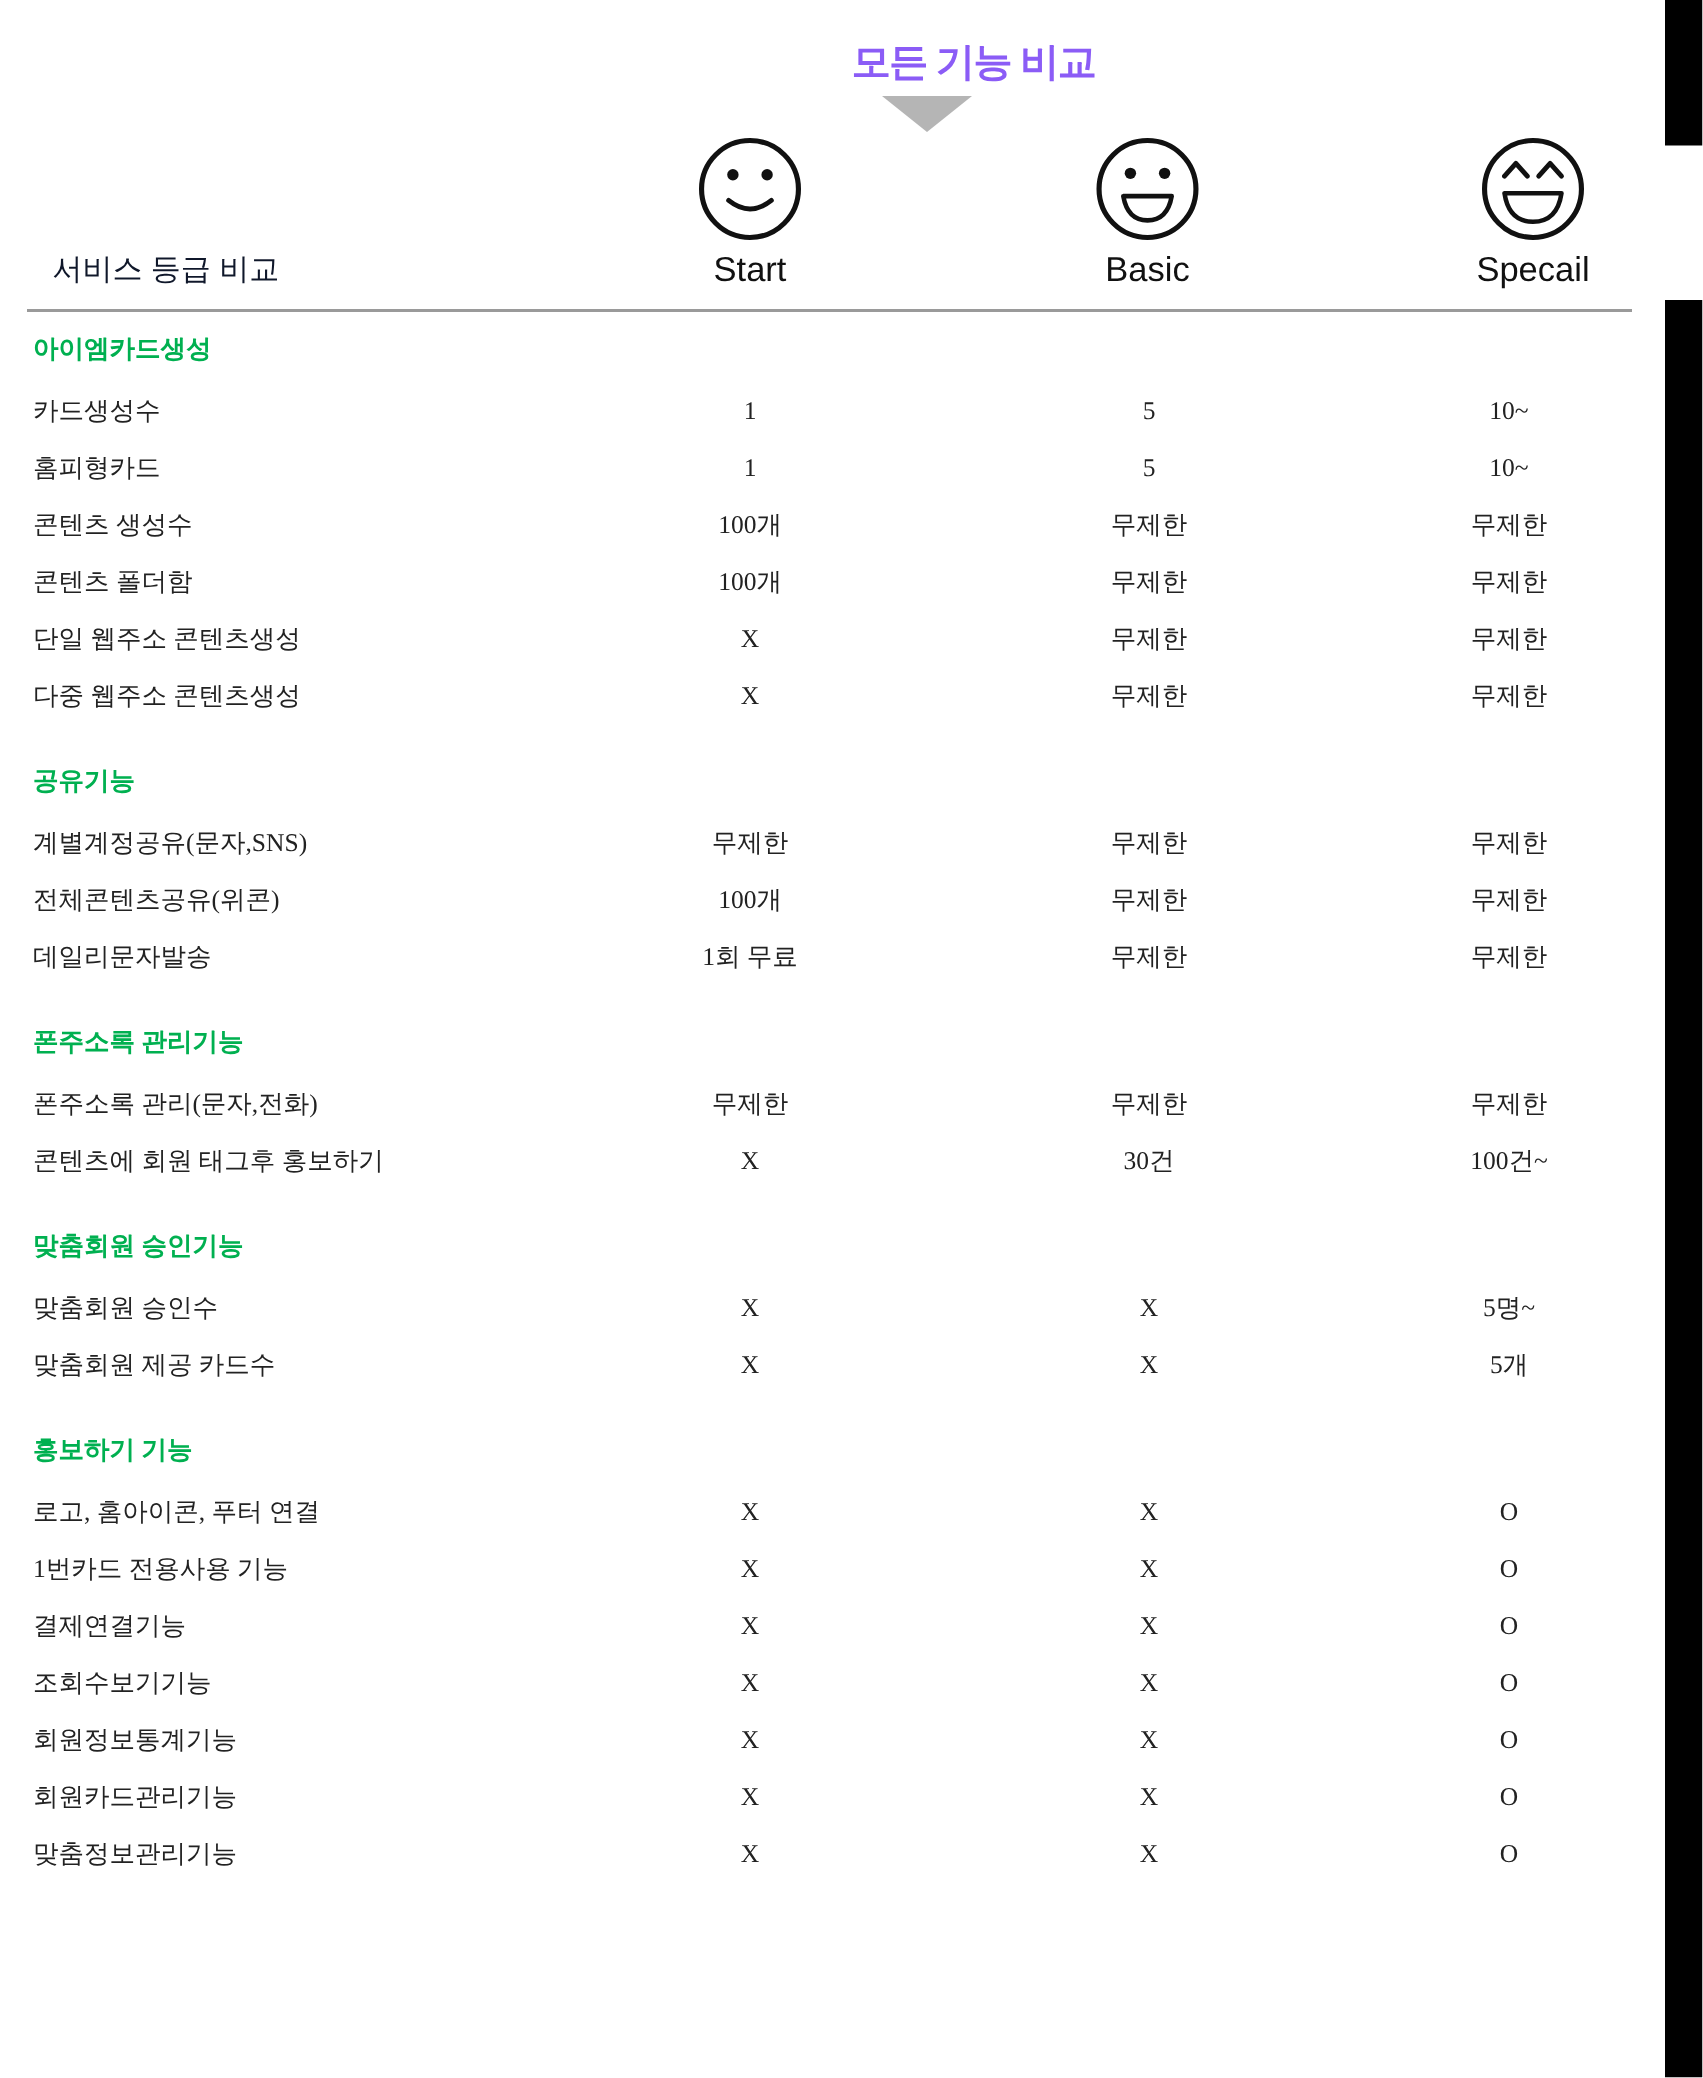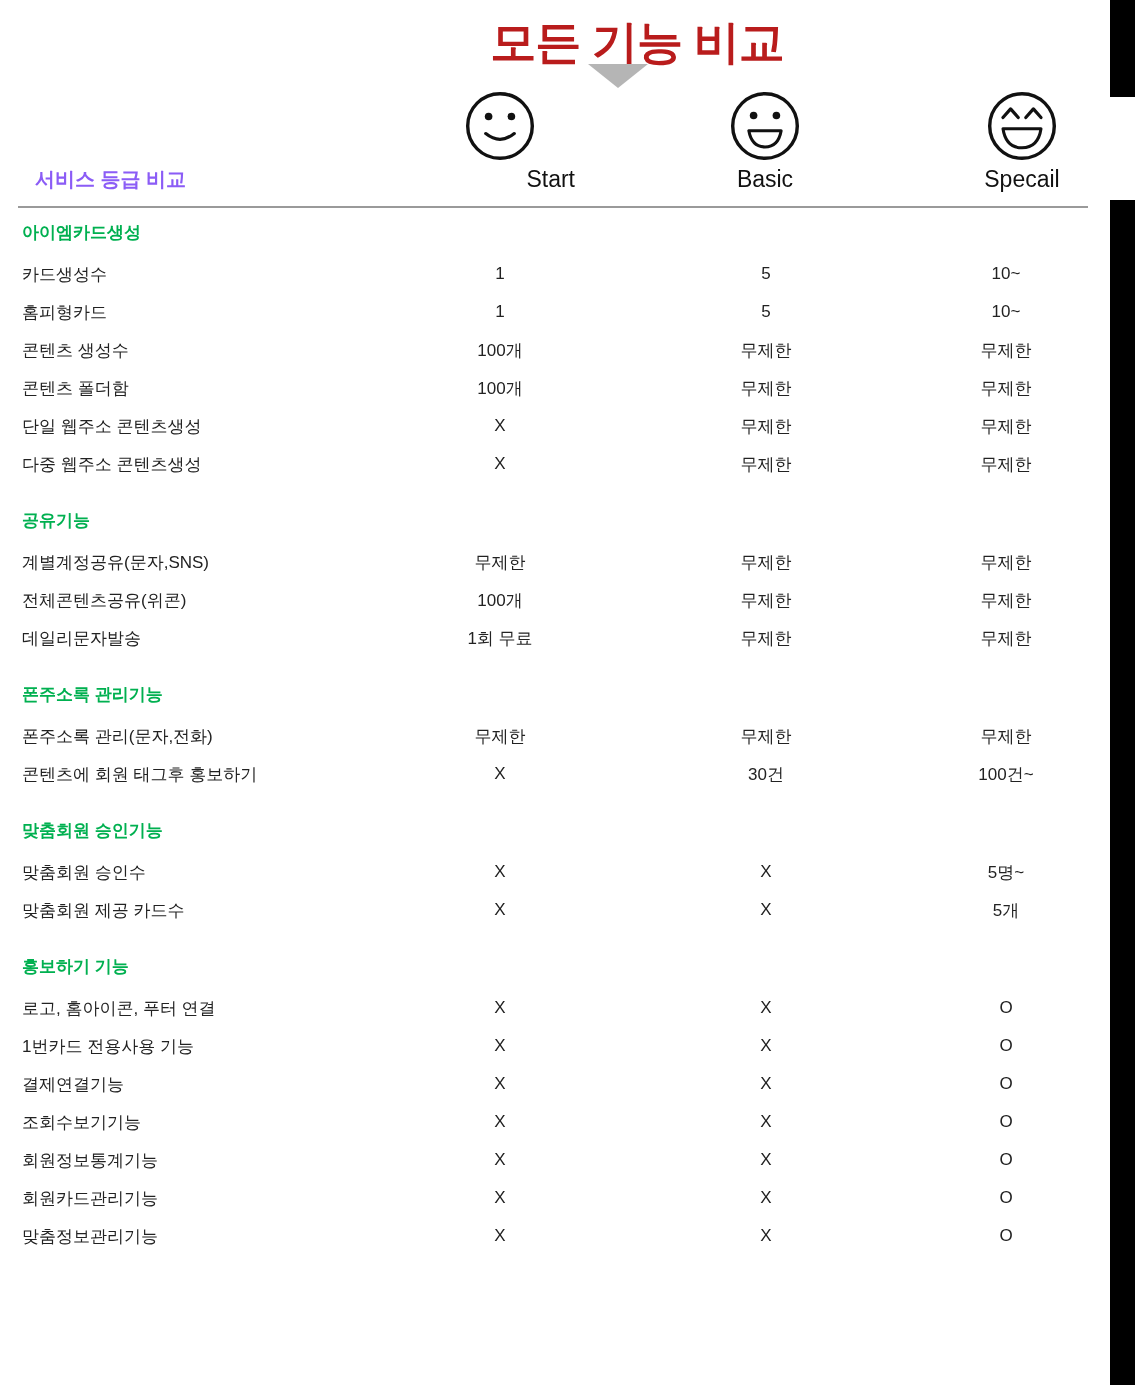--- a/index.html
+++ b/index.html
@@ -6,38 +6,38 @@
   body{
     width:1135px;height:1385px;position:relative;background:#ffffff;
     font-family:"Liberation Sans","DejaVu Sans",sans-serif;color:#1a1a1a;
     overflow:hidden;
   }
   .black-bar{position:absolute;left:1110px;width:25px;background:#000;}
   .bar-top{top:0;height:97px;}
   .bar-bottom{top:200px;height:1185px;}
   .title{
     position:absolute;top:8px;left:633px;transform:translateX(-50%);
-    margin:4px;font-size:46px;font-weight:700;letter-spacing:-1px;color:#b91c1c;
+    margin:16px;font-size:26px;font-weight:700;letter-spacing:-1px;color:#8b5cf6;
     white-space:nowrap;
   }
   .triangle{
     position:absolute;top:64px;left:588px;width:0;height:0;
     border-left:30px solid transparent;border-right:30px solid transparent;
     border-top:24px solid #b5b5b5;
   }
   .left-header{
-    position:absolute;left:35px;top:166px;font-size:20px;font-weight:700;color:#8b5cf6;
+    position:absolute;left:35px;top:166px;font-size:20px;font-weight:400;color:#0f172a;
     white-space:nowrap;
   }
   .plan{position:absolute;top:88px;width:150px;text-align:center;}
   .plan svg{display:block;margin:0 auto;width:76px;height:76px;}
   .plan-label{display:block;margin-top:2px;font-size:23px;color:#111;}
-  .p0{left:425px;text-align:right;} .p1{left:690px;} .p2{left:947px;}
+  .p0{left:425px;} .p1{left:690px;} .p2{left:947px;}
   .divider{position:absolute;left:18px;top:206px;width:1070px;height:2px;background:#9a9a9a;}
-  #table{position:absolute;left:0;top:208px;width:944px;}
+  #table{position:absolute;left:0;top:208px;width:944px;font-family:Liberation Serif, serif;}
   .section{padding:0;}
   .section-title{
     margin-top:26px;margin-bottom:10px;height:24px;line-height:24px;
     padding-left:22px;font-size:17px;font-weight:700;color:#00B050;white-space:nowrap;
   }
   .section:first-child .section-title{margin-top:13px;}
   .frow{position:relative;height:38px;}
   .flabel{
     position:absolute;left:22px;top:50%;transform:translateY(-50%);
     font-size:17px;color:#222;white-space:nowrap;

